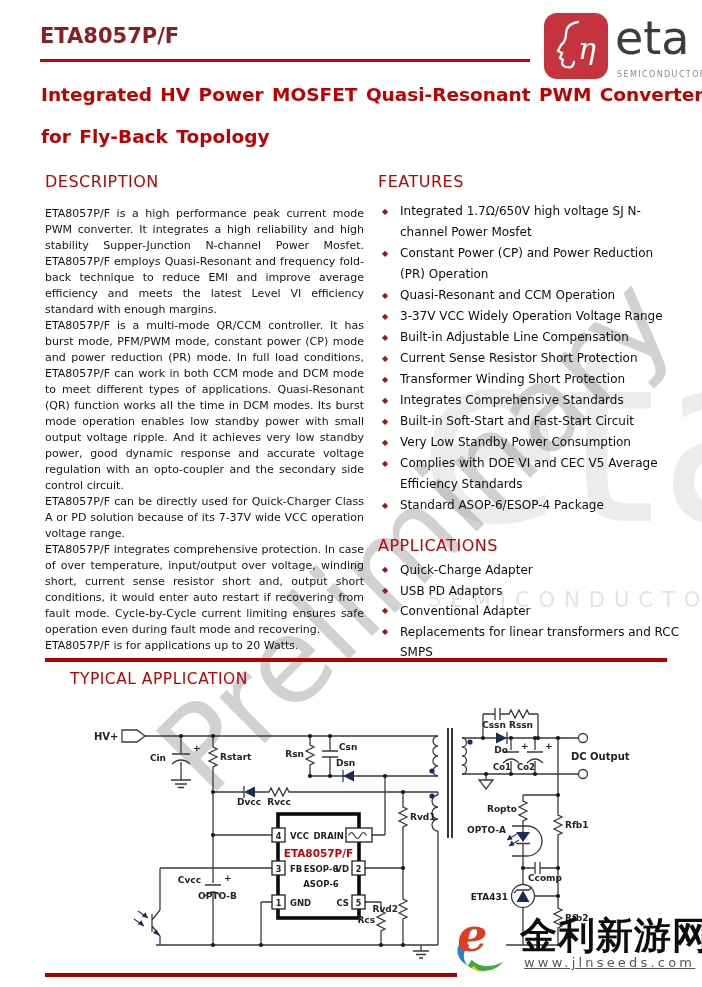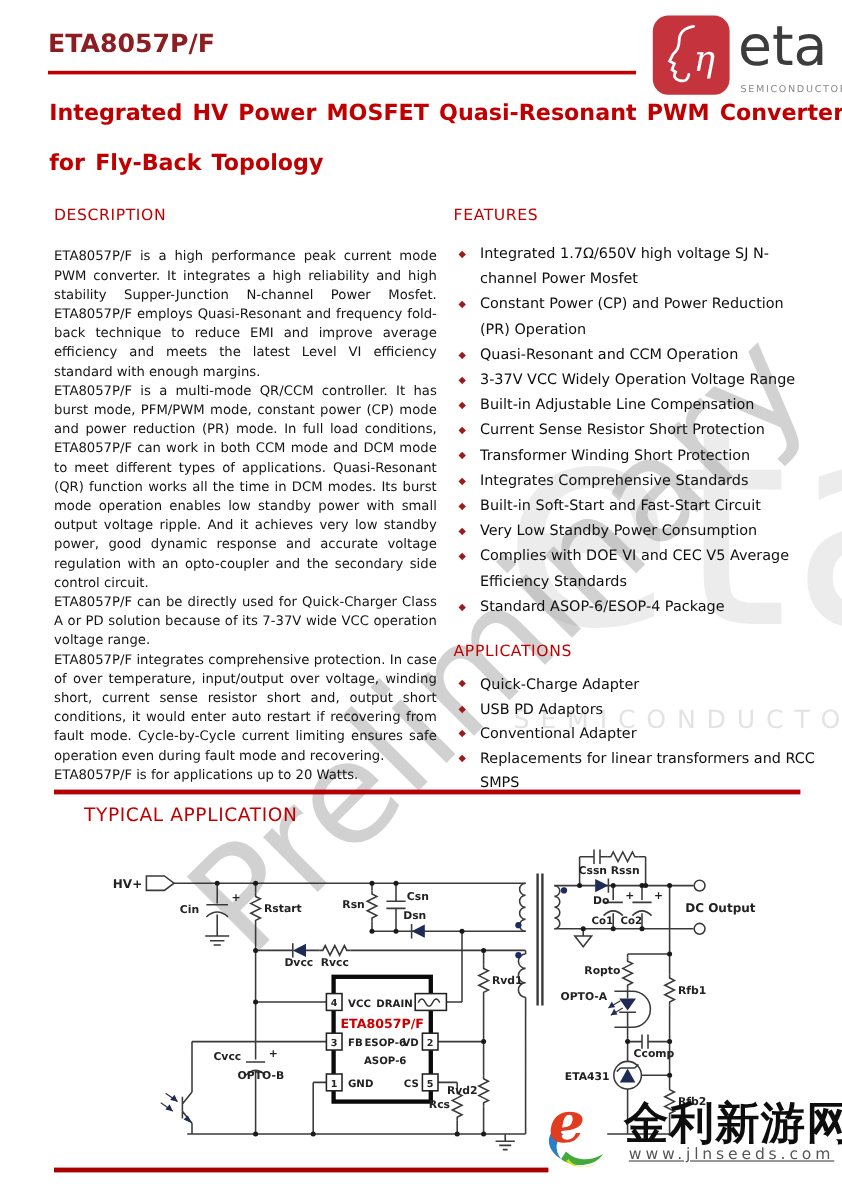--- a/index.html
+++ b/index.html
@@ -21,21 +21,21 @@
   .hdr-rule { position:absolute; left:40px; top:59px; width:490px; height:3px; background:#c00000; }
   .logo { position:absolute; left:544px; top:13px; width:156px; height:72px; }
   .logo-box { position:absolute; left:0; top:0; width:64px; height:66px; background:#c5333c; border-radius:13px; }
   .logo-eta { position:absolute; left:71px; top:0px; font-size:46px; line-height:1.1; color:#3c3c3c; }
   .logo-tag { position:absolute; left:73px; top:57px; font-size:8px; color:#8a8a8a; letter-spacing:1.4px; }
   
   .title { position:absolute; left:41px; width:648px; font-size:18.5px; font-weight:bold;
            color:#c00000; word-spacing:2px; white-space:nowrap; }
   .title1 { top:84px; } .title2 { top:126px; }
   
-  .col-head { position:absolute; font-size:13px; color:#c00000; letter-spacing:.5px; }
+  .col-head { position:absolute; font-size:16px; color:#c00000; letter-spacing:.5px; }
   .desc-head { left:45px; top:172px; }
   .feat-head { left:378px; top:172px; }
   .app-head  { left:378px; top:536px; }
   .typ-head  { left:70px;  top:670px; font-size:15.5px; }
   
   .desc { position:absolute; left:45px; top:206px; width:319px;
           font-size:11px; line-height:16px; text-align:justify; color:#141414; }
   .desc p { margin:0; }
   
   .blist { position:absolute; left:378px; width:302px; list-style:none; margin:0; padding:0;

